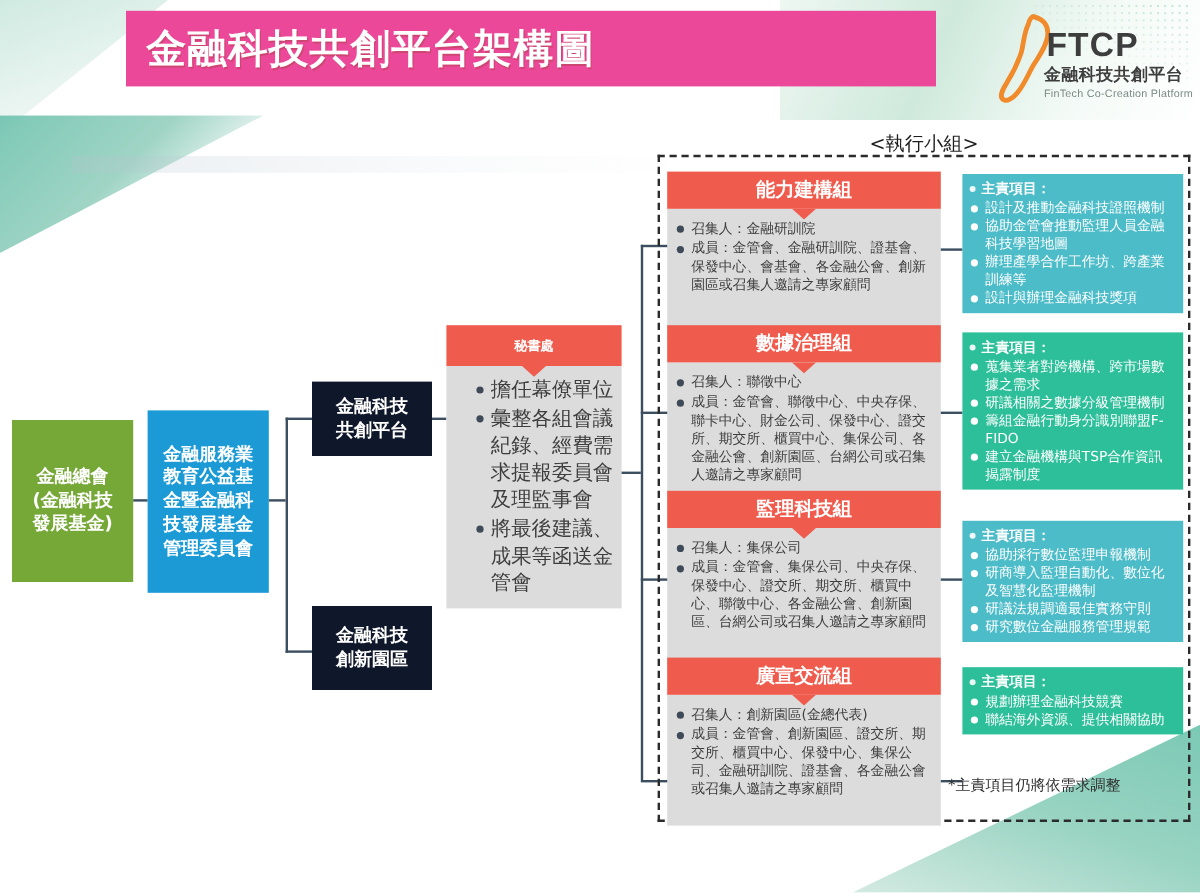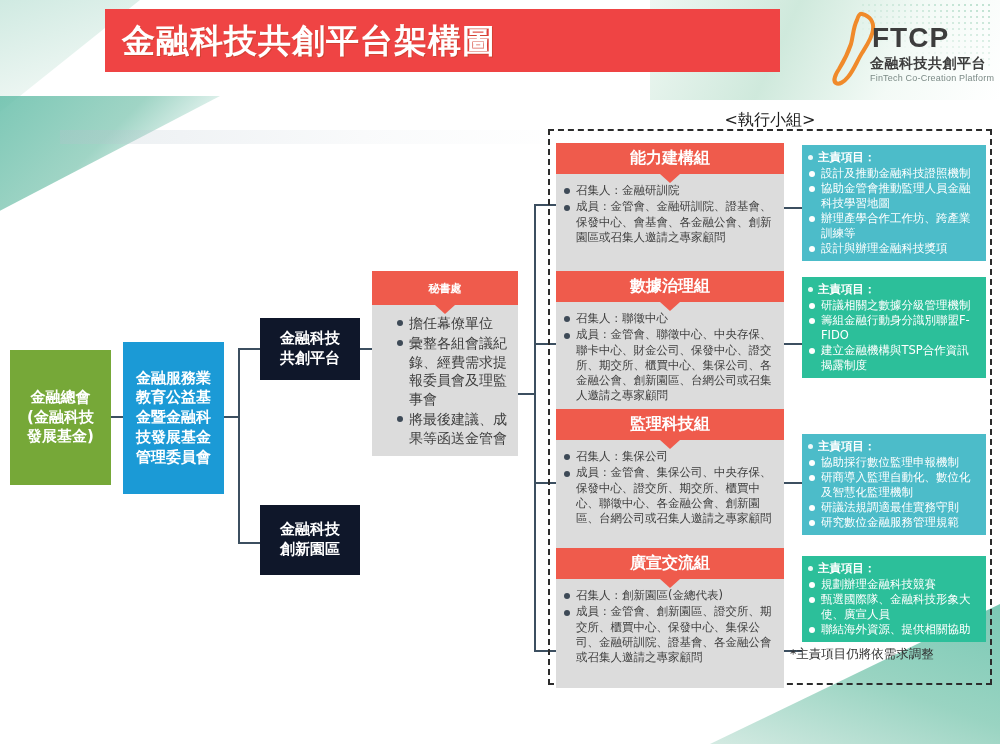--- a/index.html
+++ b/index.html
@@ -44,21 +44,21 @@
             mask-image:linear-gradient(200deg,#000 10%,transparent 75%);
   }
   .deco-faint{
     position:absolute;left:60px;top:130px;width:520px;height:14px;
     background:linear-gradient(90deg,rgba(180,195,205,.28),rgba(200,210,218,.10) 60%,transparent);
   }
 
   
   .title-bar{
     position:absolute;left:105px;top:9px;width:675px;height:63px;
-    background:#ef4444;display:flex;align-items:center;
+    background:#ec4899;display:flex;align-items:center;
   }
   .title-text{
     color:#ffffff;font-size:33px;font-weight:bold;letter-spacing:1px;
     padding-left:17px;line-height:1;
     text-shadow:1px 1px 0 rgba(120,60,0,.25);
   }
 
   
   .logo{position:absolute;left:826px;top:6px;width:172px;height:86px;text-align:right;}
   .logo svg{position:absolute;left:0;top:0;}
@@ -213,21 +213,21 @@
       <div>創新園區</div>
     </div>
   </div>
 
   <div class="ln lnh" style="left:360px;top:348px;width:12px;"></div>
 
   <div class="card" style="left:372px;top:271px;width:146px;">
     <div class="card-head" style="height:34px;font-size:11px;">
       <span>秘書處</span>
     </div>
-    <div class="card-body" style="font-size:14px;line-height:1.34;min-height:126px;padding-left:24px;">
+    <div class="card-body" style="font-size:17px;line-height:1.34;min-height:126px;padding-left:24px;">
       <ul class="bl">
         <li>擔任幕僚單位</li>
         <li>彙整各組會議紀錄、經費需求提報委員會及理監事會</li>
         <li>將最後建議、成果等函送金管會</li>
       </ul>
     </div>
   </div>
 
   <div class="ln lnh" style="left:518px;top:393px;width:16px;"></div>
   <div class="ln lnv" style="left:534px;top:204px;height:446px;"></div>
@@ -269,20 +269,21 @@
       <ul class="bl">
         <li>召集人：聯徵中心</li>
         <li>成員：金管會、聯徵中心、中央存保、聯卡中心、財金公司、保發中心、證交所、期交所、櫃買中心、集保公司、各金融公會、創新園區、台網公司或召集人邀請之專家顧問</li>
       </ul>
     </div>
   </div>
   <div class="ln lnh" style="left:784px;top:343px;width:18px;"></div>
   <div class="duty duty-b" style="left:802px;top:277px;width:184px;font-size:11.5px;line-height:1.3;">
     <div class="duty-title">主責項目：</div>
     <ul class="dl">
+      <li>蒐集業者對跨機構、跨市場數據之需求</li>
       <li>研議相關之數據分級管理機制</li>
       <li>籌組金融行動身分識別聯盟F-FIDO</li>
       <li>建立金融機構與TSP合作資訊揭露制度</li>
     </ul>
   </div>
 
   <div class="card" style="left:556px;top:409px;width:228px;">
     <div class="card-head" style="height:31px;font-size:16px;">
       <span>監理科技組</span>
     </div>
@@ -313,20 +314,19 @@
         <li>召集人：創新園區(金總代表)</li>
         <li>成員：金管會、創新園區、證交所、期交所、櫃買中心、保發中心、集保公司、金融研訓院、證基會、各金融公會或召集人邀請之專家顧問</li>
       </ul>
     </div>
   </div>
   <div class="ln lnh" style="left:784px;top:650px;width:18px;"></div>
   <div class="duty duty-b" style="left:802px;top:556px;width:184px;font-size:11.5px;line-height:1.3;">
     <div class="duty-title">主責項目：</div>
     <ul class="dl">
       <li>規劃辦理金融科技競賽</li>
-      <li>甄選國際隊、金融科技形象大使、廣宣人員</li>
       <li>聯結海外資源、提供相關協助</li>
     </ul>
   </div>
 
   <div class="footnote">*主責項目仍將依需求調整</div>
 
 </div>
 
 </body></html>

